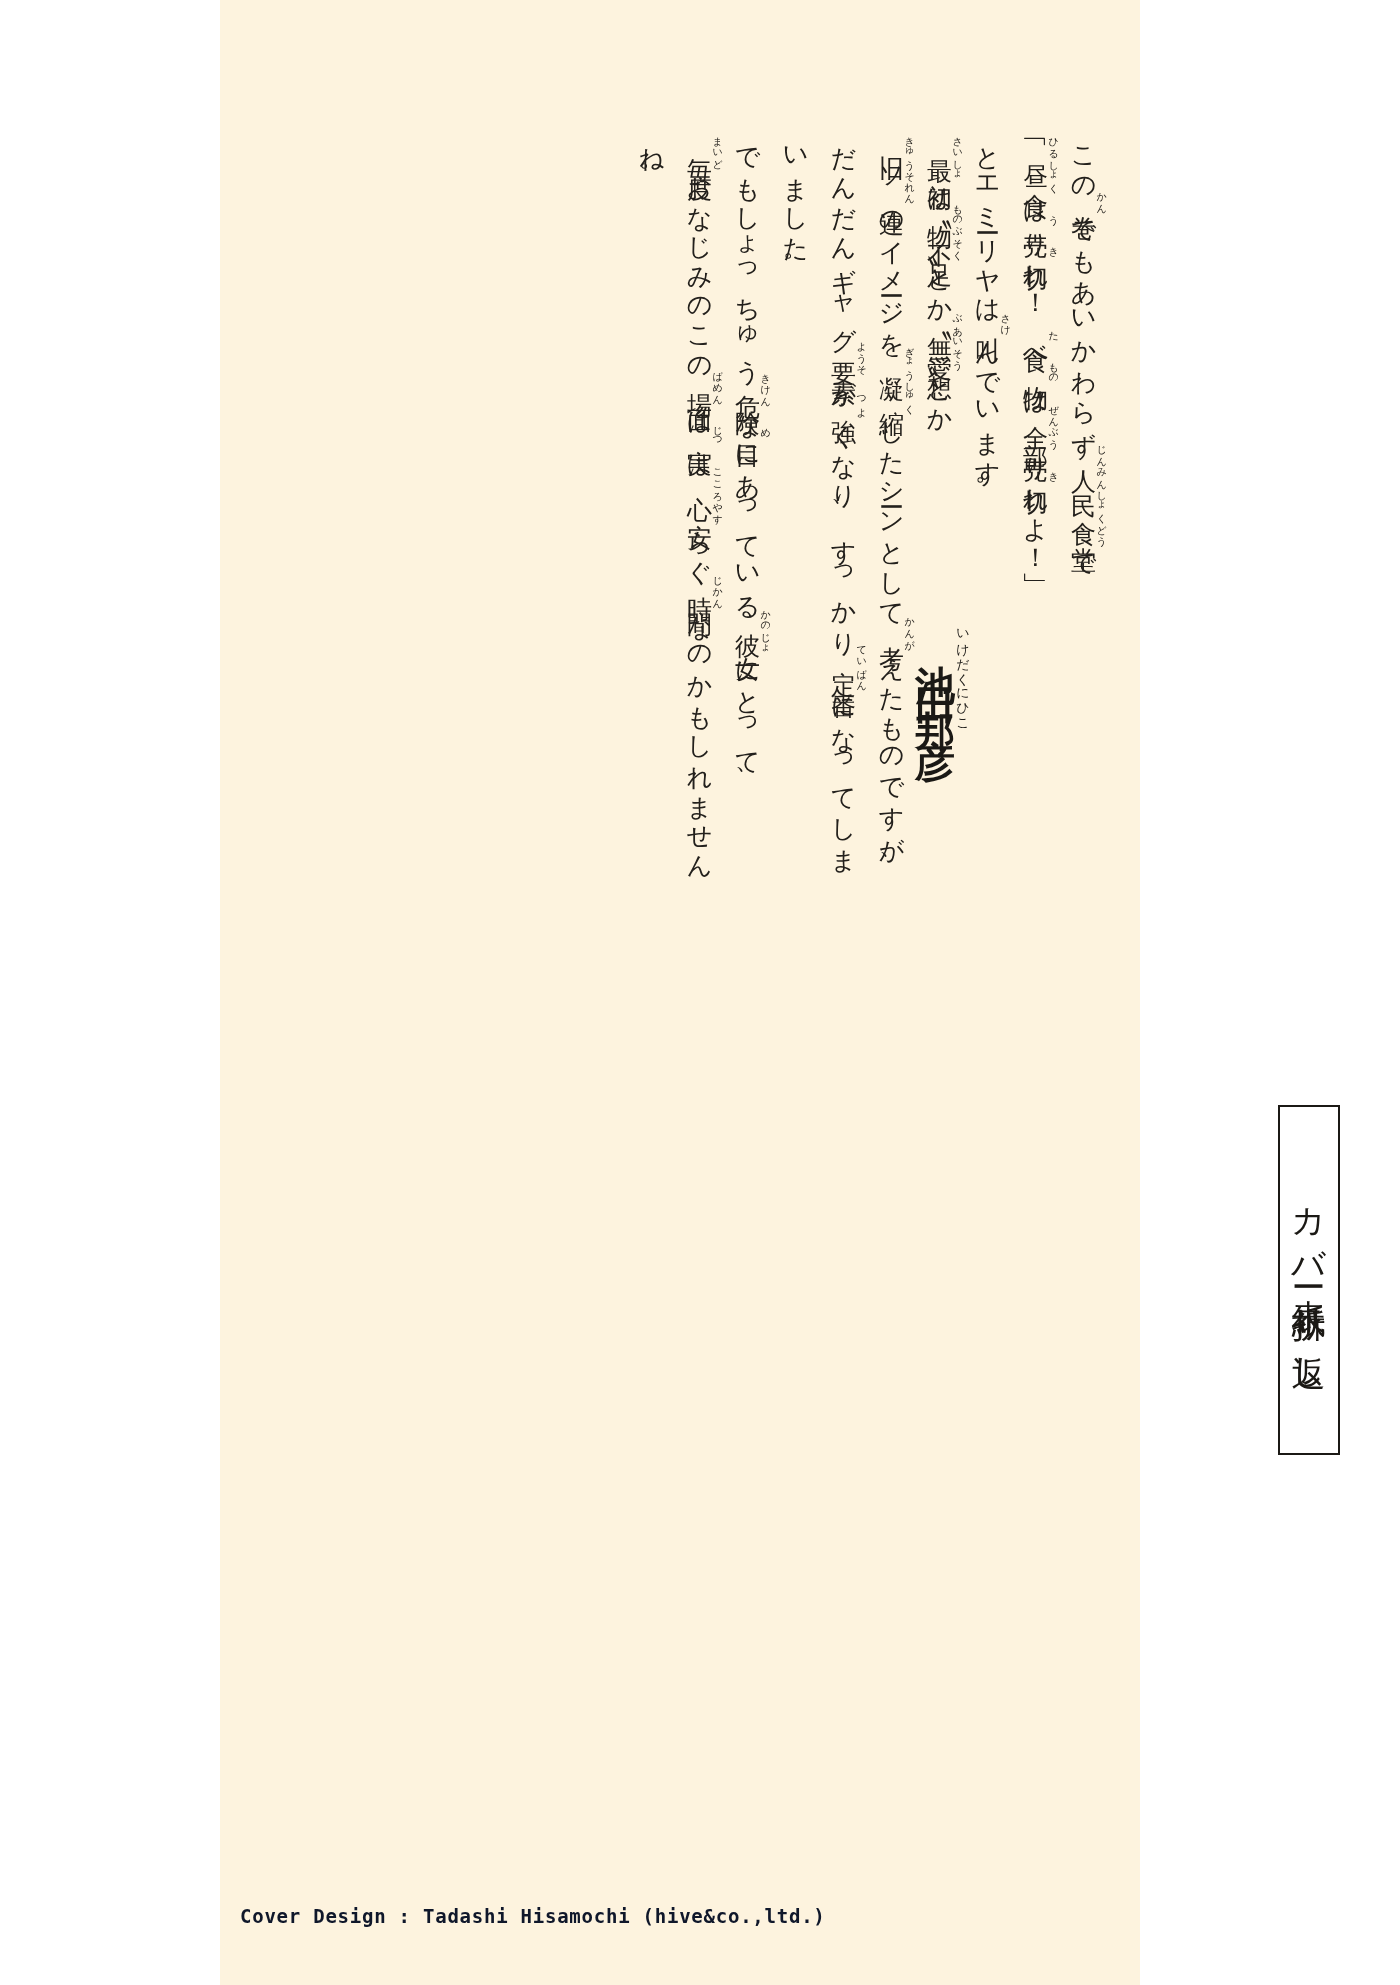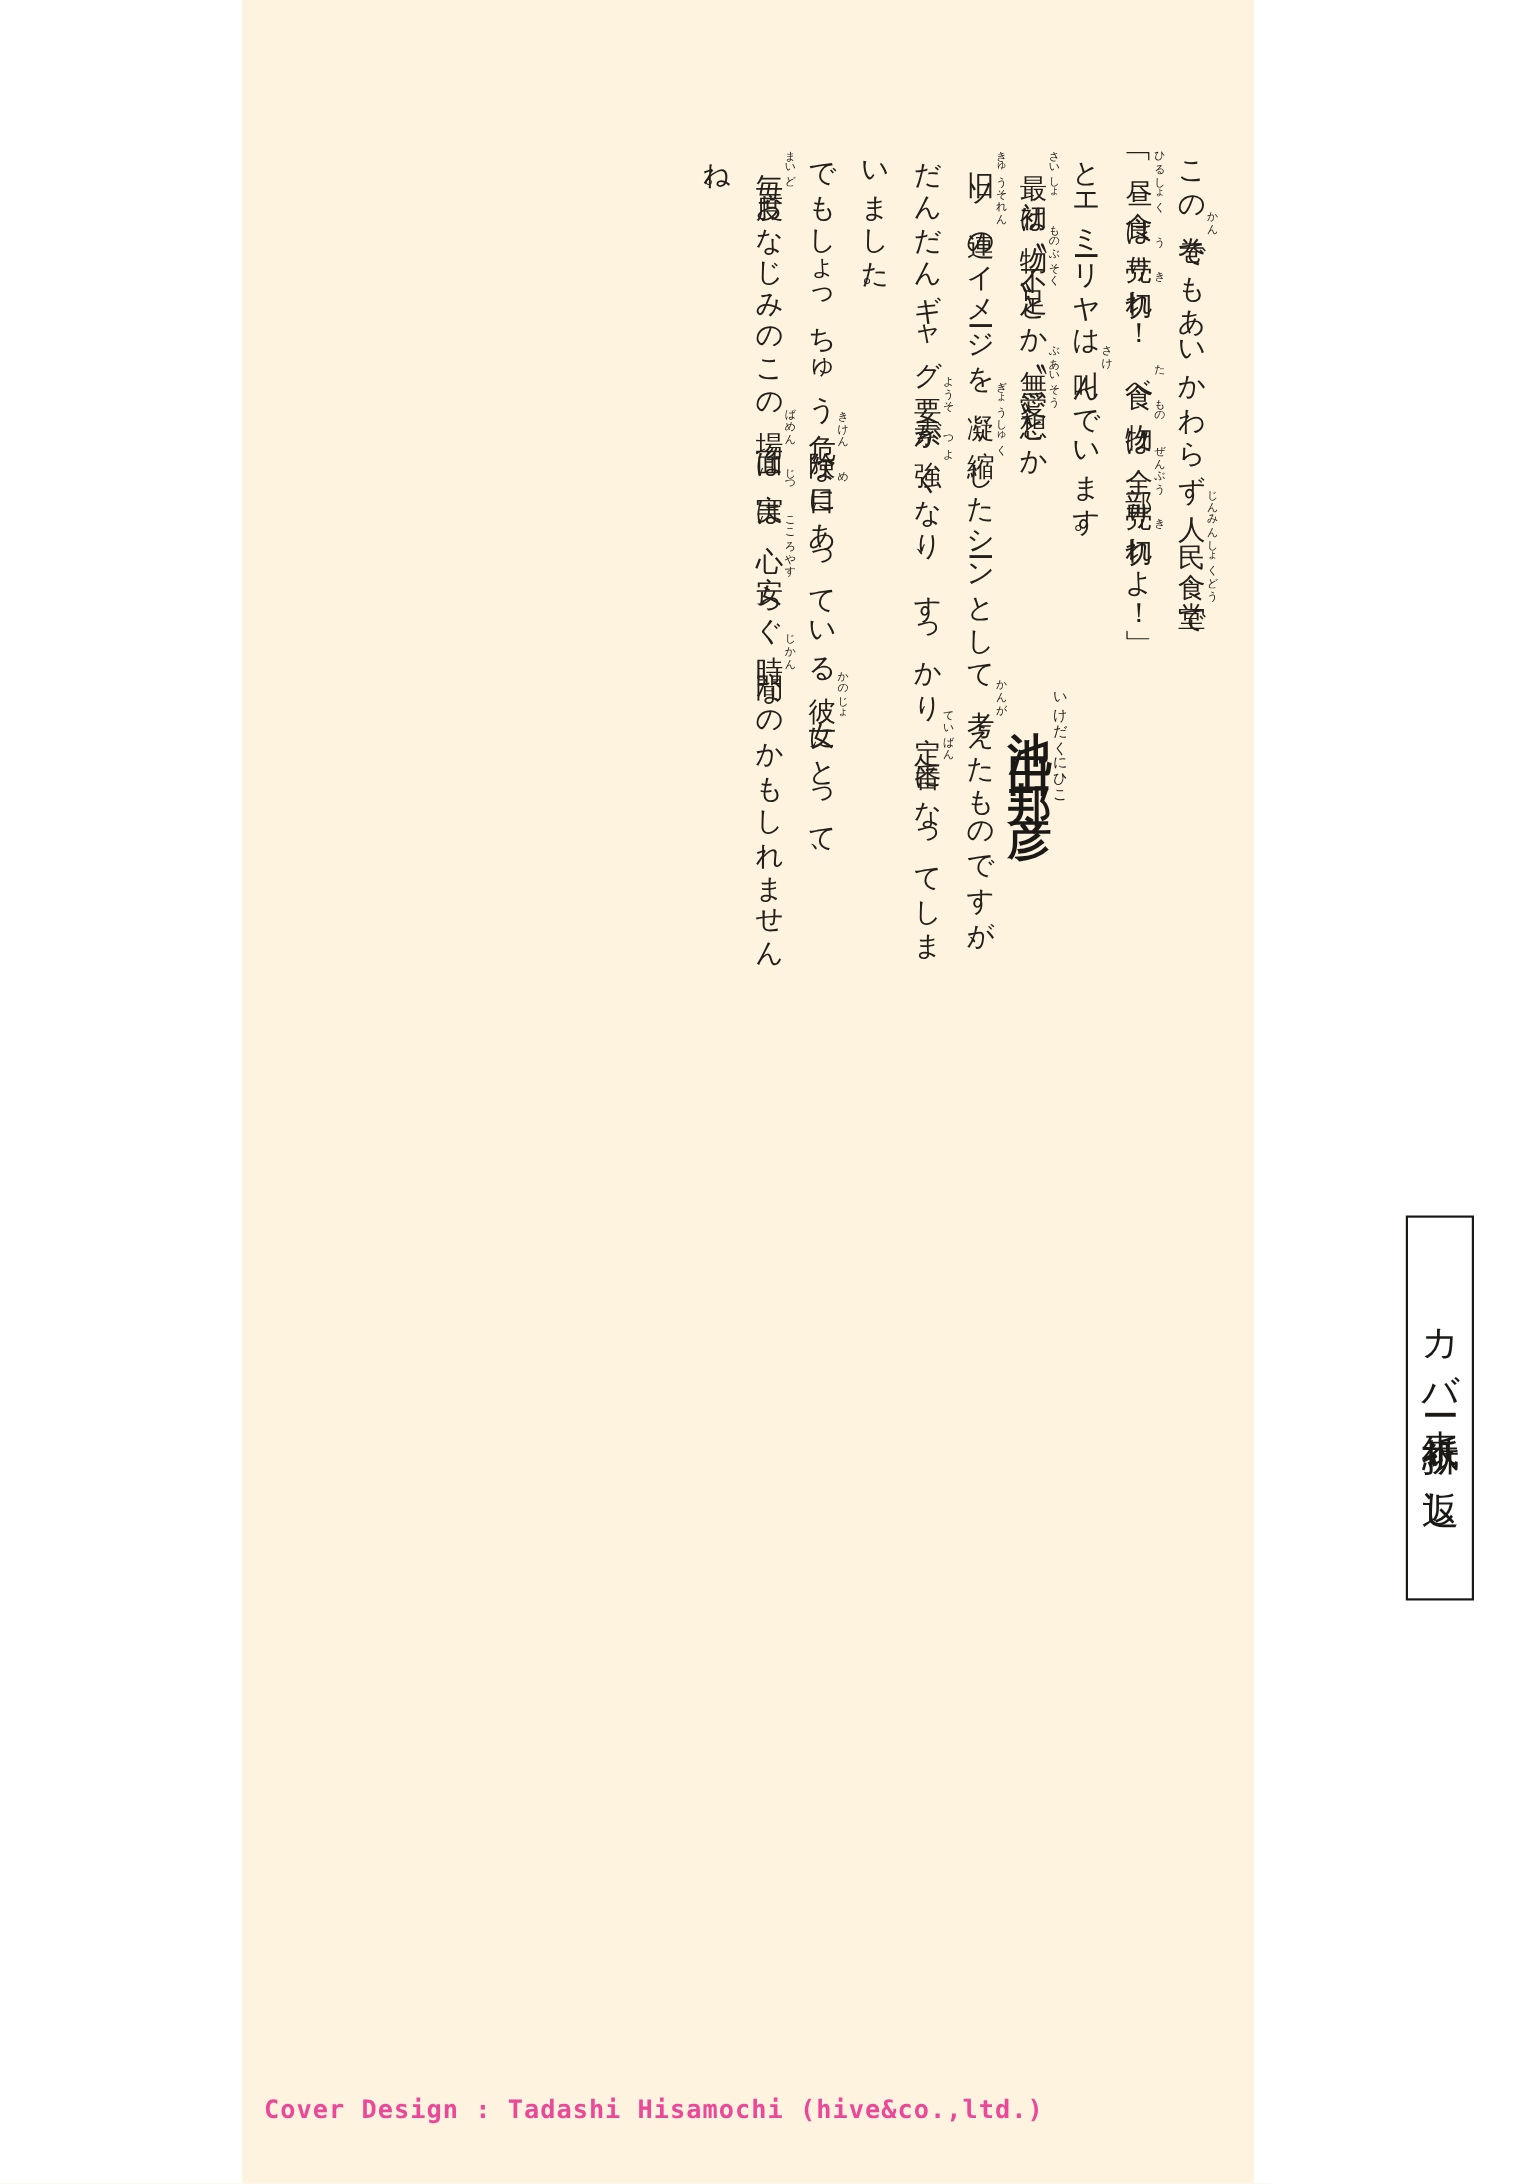--- a/index.html
+++ b/index.html
@@ -89,24 +89,24 @@
     letter-spacing: 0.12em;
     color: #1b1915;
     line-height: 1;
   }
 
   .cover-credit {
     position: absolute;
     left: 240px;
     top: 1905px;
     font-family: "DejaVu Sans Mono", "Liberation Mono", monospace;
-    font-size: 23px;
+    font-size: 19px;
     font-weight: bold;
     letter-spacing: 0.04em;
-    color: #ec4899;
+    color: #0f172a;
   }
 </style>
 </head>
 <body>
 
 <div class="page-panel"></div>
 
 <div class="vtext-block">
 <span class="line">この<ruby>巻<rt>かん</rt></ruby>でもあいかわらず<ruby>人民食堂<rt>じんみんしょくどう</rt></ruby>で</span><span class="line">「<ruby>昼食<rt>ひるしょく</rt></ruby>は<ruby>売<rt>う</rt></ruby>り<ruby>切<rt>き</rt></ruby>れ！　<ruby>食<rt>た</rt></ruby>べ<ruby>物<rt>もの</rt></ruby>は<ruby>全部<rt>ぜんぶ</rt></ruby><ruby>売<rt>う</rt></ruby>り<ruby>切<rt>き</rt></ruby>れよ！」</span><span class="line">とエミーリヤは<ruby>叫<rt>さけ</rt></ruby>んでいます。</span><span class="line"><ruby>最初<rt>さいしょ</rt></ruby>は〝<ruby>物不足<rt>ものぶそく</rt></ruby>〟とか〝<ruby>無愛想<rt>ぶあいそう</rt></ruby>〟とか</span><span class="line"><ruby>旧ソ連<rt>きゅうそれん</rt></ruby>のイメージを<ruby>凝縮<rt>ぎょうしゅく</rt></ruby>したシーンとして<ruby>考<rt>かんが</rt></ruby>えたものですが、</span><span class="line">だんだんギャグ<ruby>要素<rt>ようそ</rt></ruby>が<ruby>強<rt>つよ</rt></ruby>くなり、すっかり<ruby>定番<rt>ていばん</rt></ruby>になってしまいました。</span><span class="line">でもしょっちゅう<ruby>危険<rt>きけん</rt></ruby>な<ruby>目<rt>め</rt></ruby>にあっている<ruby>彼女<rt>かのじょ</rt></ruby>にとって、</span><span class="line"><ruby>毎度<rt>まいど</rt></ruby>おなじみのこの<ruby>場面<rt>ばめん</rt></ruby>は<ruby>実<rt>じつ</rt></ruby>は<ruby>心安<rt>こころやす</rt></ruby>らぐ<ruby>時間<rt>じかん</rt></ruby>なのかもしれませんね。</span>
 </div>

